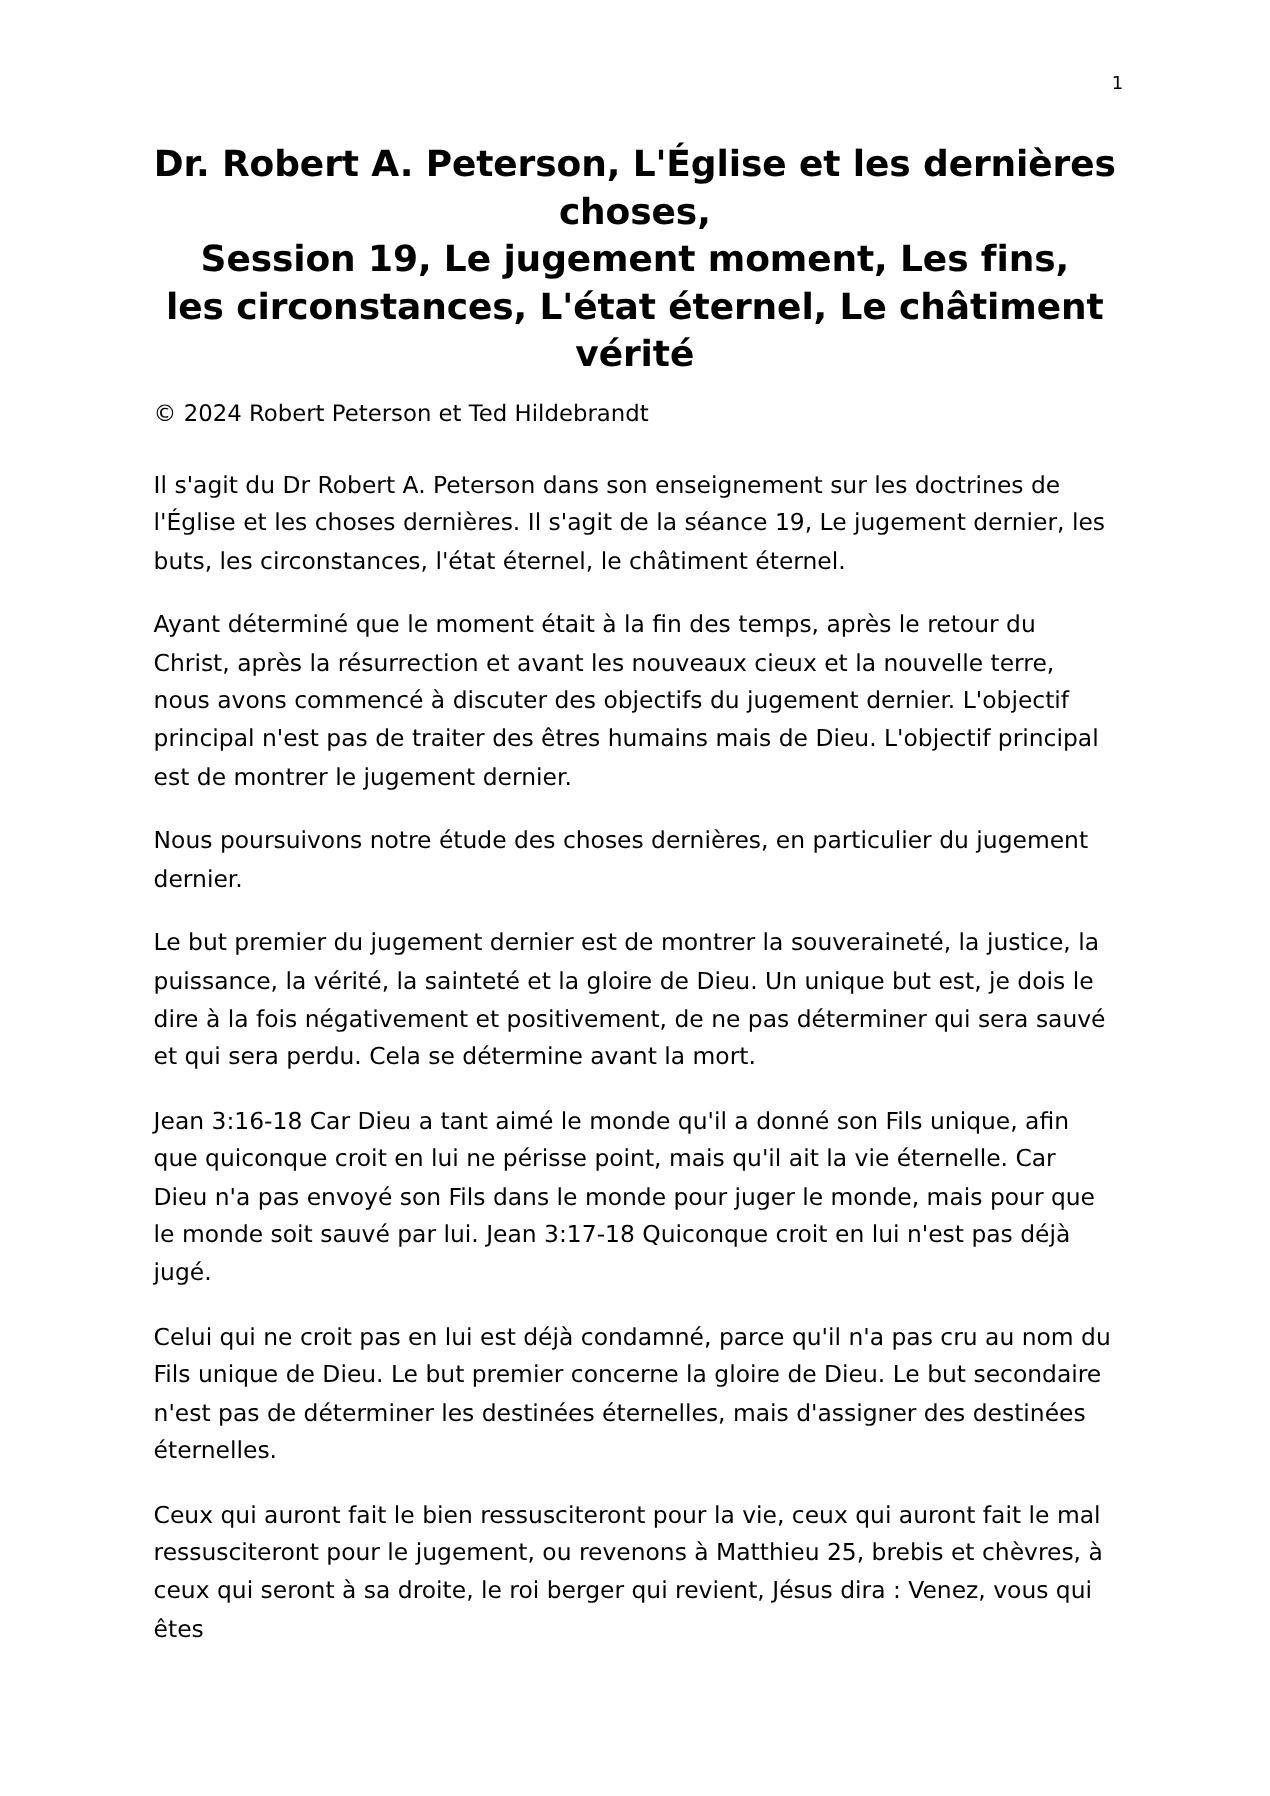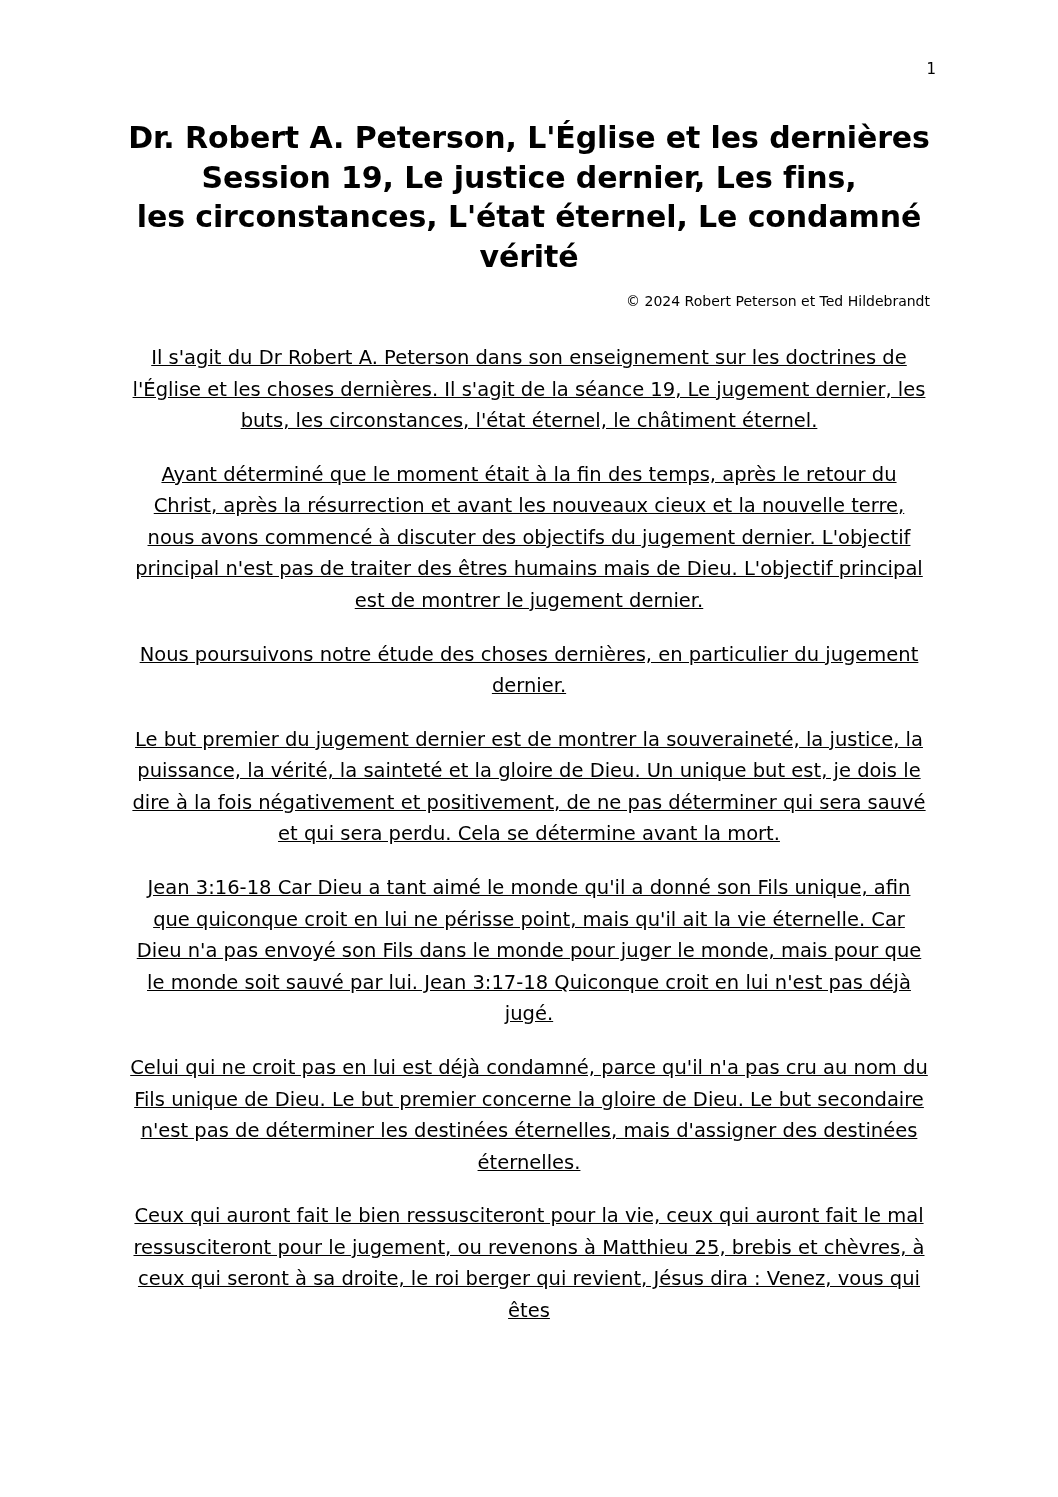--- a/index.html
+++ b/index.html
@@ -35,52 +35,52 @@
     text-align: center;
     font-size: 30px;
     font-weight: bold;
     line-height: 1.32;
     letter-spacing: -0.1px;
   }
   .doc-title .line {
     display: block;
   }
   .copyright {
-    text-align: right;
-    font-size: 14px;
+    text-align: left;
+    font-size: 19px;
     line-height: 1.4;
     margin-top: 8px;
     margin-bottom: 0;
   }
   .body-copy {
     margin-top: 30px;
   }
   .body-copy p {
     font-size: 19.5px;
     line-height: 1.62;
     margin: 0 0 22px 0;
-    text-align: center;
+    text-align: left;
     hyphens: none;
-    text-decoration: underline;
   }
   .body-copy p:last-child {
     margin-bottom: 1px;
   }
 </style>
 </head>
 <body>
 
 <div class="page">
 
   <div class="page-number">1</div>
 
   <h1 class="doc-title">
     <span class="line">Dr. Robert A. Peterson, L'Église et les dernières</span>
-    <span class="line">Session 19, Le justice dernier, Les fins,</span>
-    <span class="line">les circonstances, L'état éternel, Le condamné</span>
+    <span class="line">choses,</span>
+    <span class="line">Session 19, Le jugement moment, Les fins,</span>
+    <span class="line">les circonstances, L'état éternel, Le châtiment</span>
     <span class="line">vérité</span>
   </h1>
 
   <p class="copyright">© 2024 Robert Peterson et Ted Hildebrandt</p>
 
   <div class="body-copy">
     <p>Il s'agit du Dr Robert A. Peterson dans son enseignement sur les doctrines de l'Église et les choses dernières. Il s'agit de la séance 19, Le jugement dernier, les buts, les circonstances, l'état éternel, le châtiment éternel.</p>
     <p>Ayant déterminé que le moment était à la fin des temps, après le retour du Christ, après la résurrection et avant les nouveaux cieux et la nouvelle terre, nous avons commencé à discuter des objectifs du jugement dernier. L'objectif principal n'est pas de traiter des êtres humains mais de Dieu. L'objectif principal est de montrer le jugement dernier.</p>
     <p>Nous poursuivons notre étude des choses dernières, en particulier du jugement dernier.</p>
     <p>Le but premier du jugement dernier est de montrer la souveraineté, la justice, la puissance, la vérité, la sainteté et la gloire de Dieu. Un unique but est, je dois le dire à la fois négativement et positivement, de ne pas déterminer qui sera sauvé et qui sera perdu. Cela se détermine avant la mort.</p>

